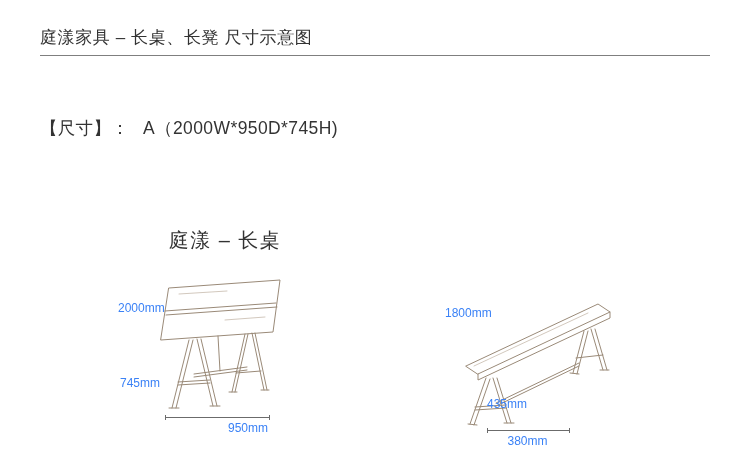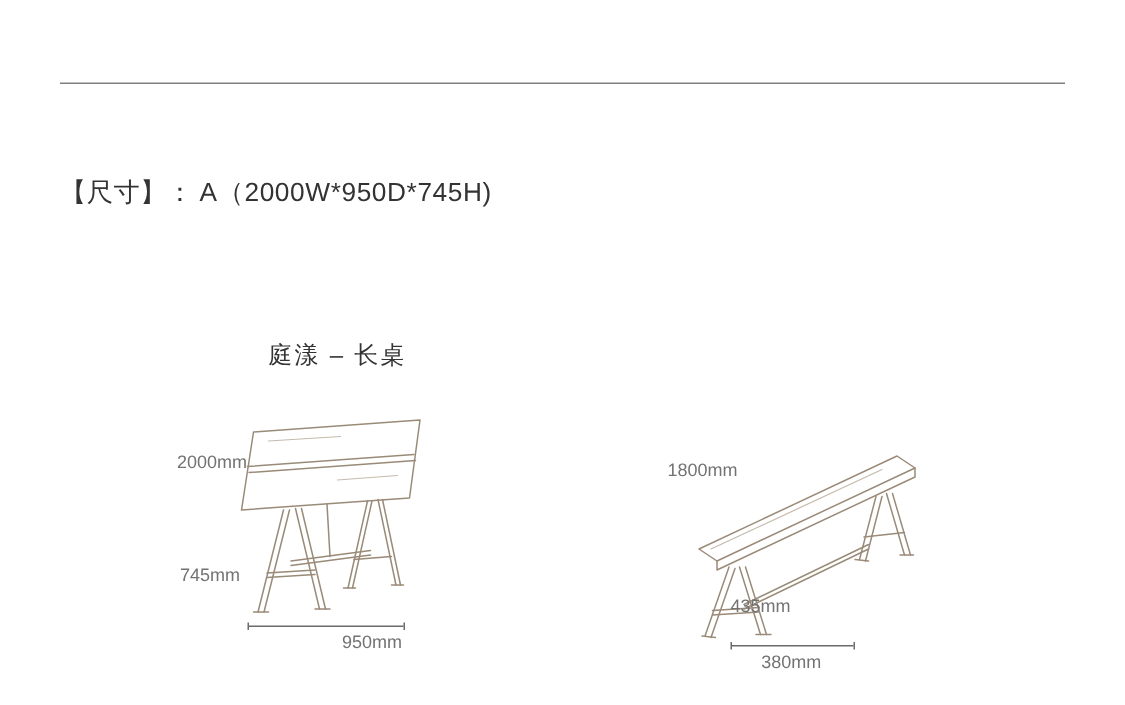--- a/index.html
+++ b/index.html
@@ -4,55 +4,56 @@
 <style>
   html,body{margin:0;padding:0;background:#ffffff;}
   .page{position:relative;width:750px;height:470px;background:#ffffff;overflow:hidden;
         font-family:"Liberation Sans","DejaVu Sans",sans-serif;color:#333333;}
 
   .title{position:absolute;left:40px;top:26px;font-size:17px;font-weight:500;letter-spacing:.6px;}
   .title-rule{position:absolute;left:40px;top:55px;width:670px;border-top:1px solid #7f7f7f;}
 
   .specs{position:absolute;left:40px;top:117px;display:flex;align-items:flex-start;
          font-size:17.5px;line-height:22px;letter-spacing:.3px;}
-  .specs-label{flex:none;margin-right:4px;}
+  .specs-label{flex:none;margin-right:14px;}
   .spec-line{margin-bottom:17px;letter-spacing:.4px;}
 
-  .fig-title{position:absolute;top:227px;font-size:16px;font-weight:500;text-align:center;letter-spacing:1.5px;}
+  .fig-title{position:absolute;top:227px;font-size:20px;font-weight:500;text-align:center;letter-spacing:1.5px;}
   .fig-title-table{left:100px;width:250px;}
   .fig-title-bench{left:415px;width:245px;}
 
   .figure{position:absolute;}
   .figure-table{left:100px;top:255px;width:250px;height:210px;}
   .figure-bench{left:415px;top:255px;width:245px;height:210px;}
   .drawing{position:absolute;}
   .figure-table .drawing{left:55px;top:15px;}
   .figure-bench .drawing{left:47px;top:23px;}
 
-  .dim{position:absolute;font-size:12px;color:#737373;white-space:nowrap;}
+  .dim{position:absolute;font-size:12px;color:#3b82f6;white-space:nowrap;}
   .t-length{left:18px;top:46px;}
   .t-height{left:20px;top:121px;}
   .t-depth{left:65px;top:166px;width:103px;text-align:right;}
   .b-length{left:30px;top:51px;}
   .b-height{left:28px;top:142px;margin-left:44px;}
   .b-depth{left:72px;top:179px;width:81px;text-align:center;}
 
   .dimline{position:absolute;height:5px;border-left:1px solid #6b6b6b;border-right:1px solid #6b6b6b;}
   .dimline::after{content:"";position:absolute;left:0;right:0;top:2px;border-top:1px solid #6b6b6b;}
   .t-dimline{left:65px;top:160px;width:103px;}
   .b-dimline{left:72px;top:173px;width:81px;}
 
   svg path{fill:none;stroke:#9a8a78;stroke-width:1;stroke-linecap:round;stroke-linejoin:round;}
   svg path.grain{stroke:#c6baac;stroke-width:.8;}
 </style>
 </head>
 <body>
 
 <div class="page">
 
+  <div class="title">庭漾家具 – 长桌、长凳 尺寸示意图</div>
   <div class="title-rule"></div>
 
   <div class="specs">
     <span class="specs-label">【尺寸】：</span>
     <div class="specs-lines">
       <div class="spec-line">A（2000W*950D*745H)</div>
     </div>
   </div>
 
   <div class="fig-title fig-title-table">庭漾 – 长桌</div>

